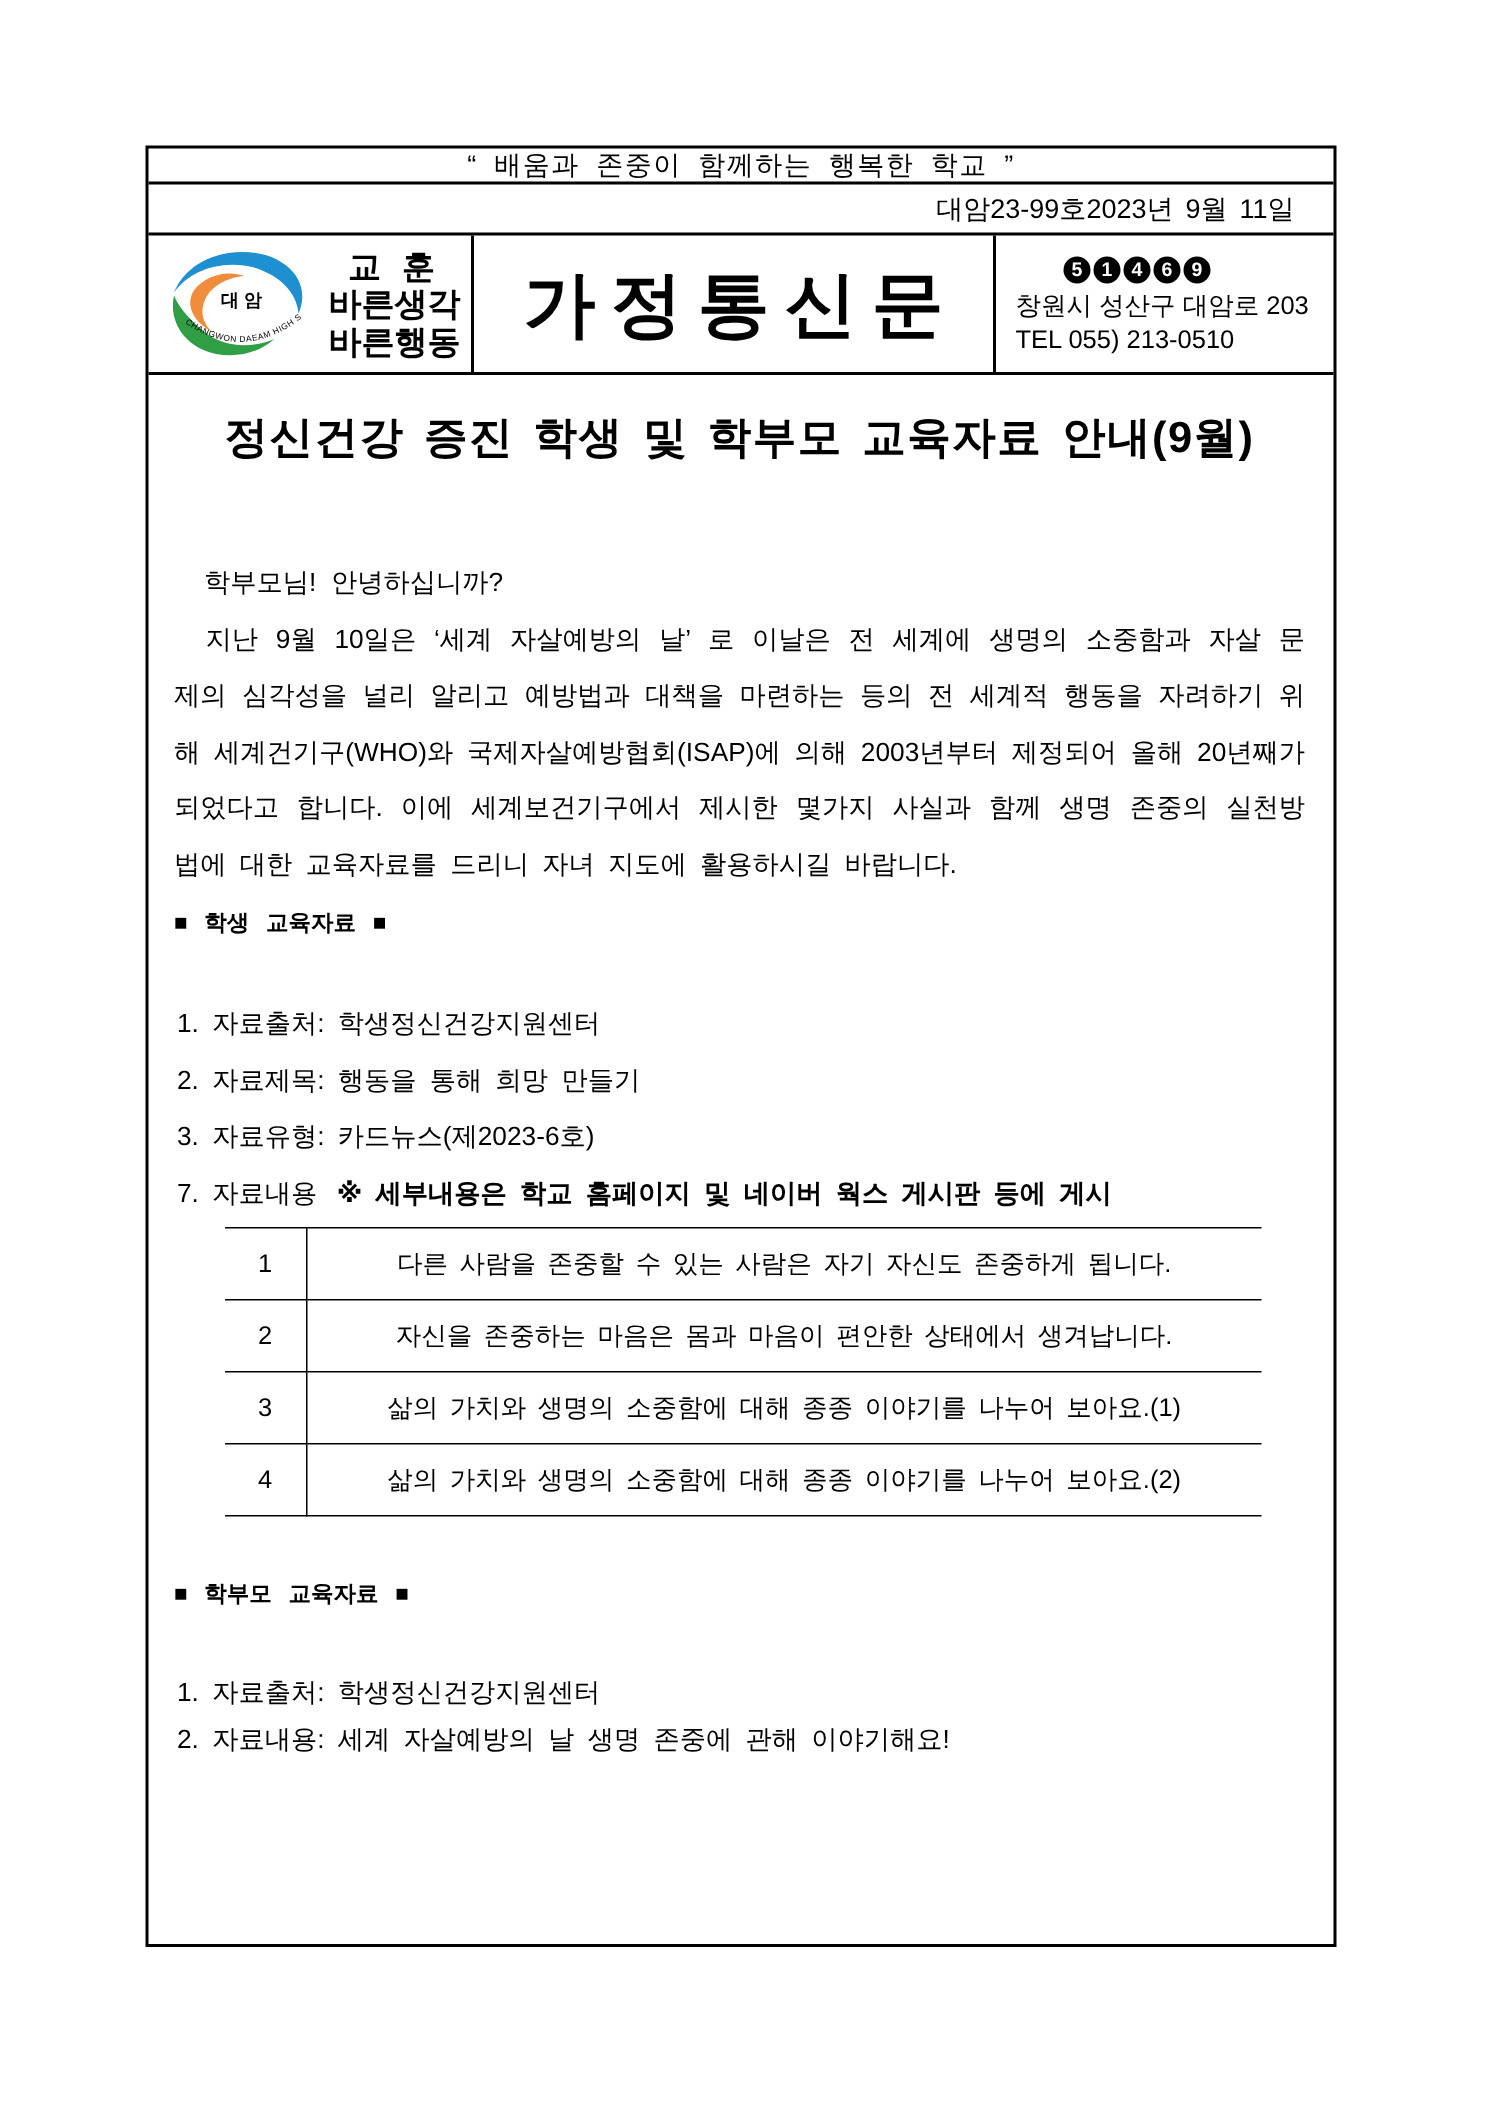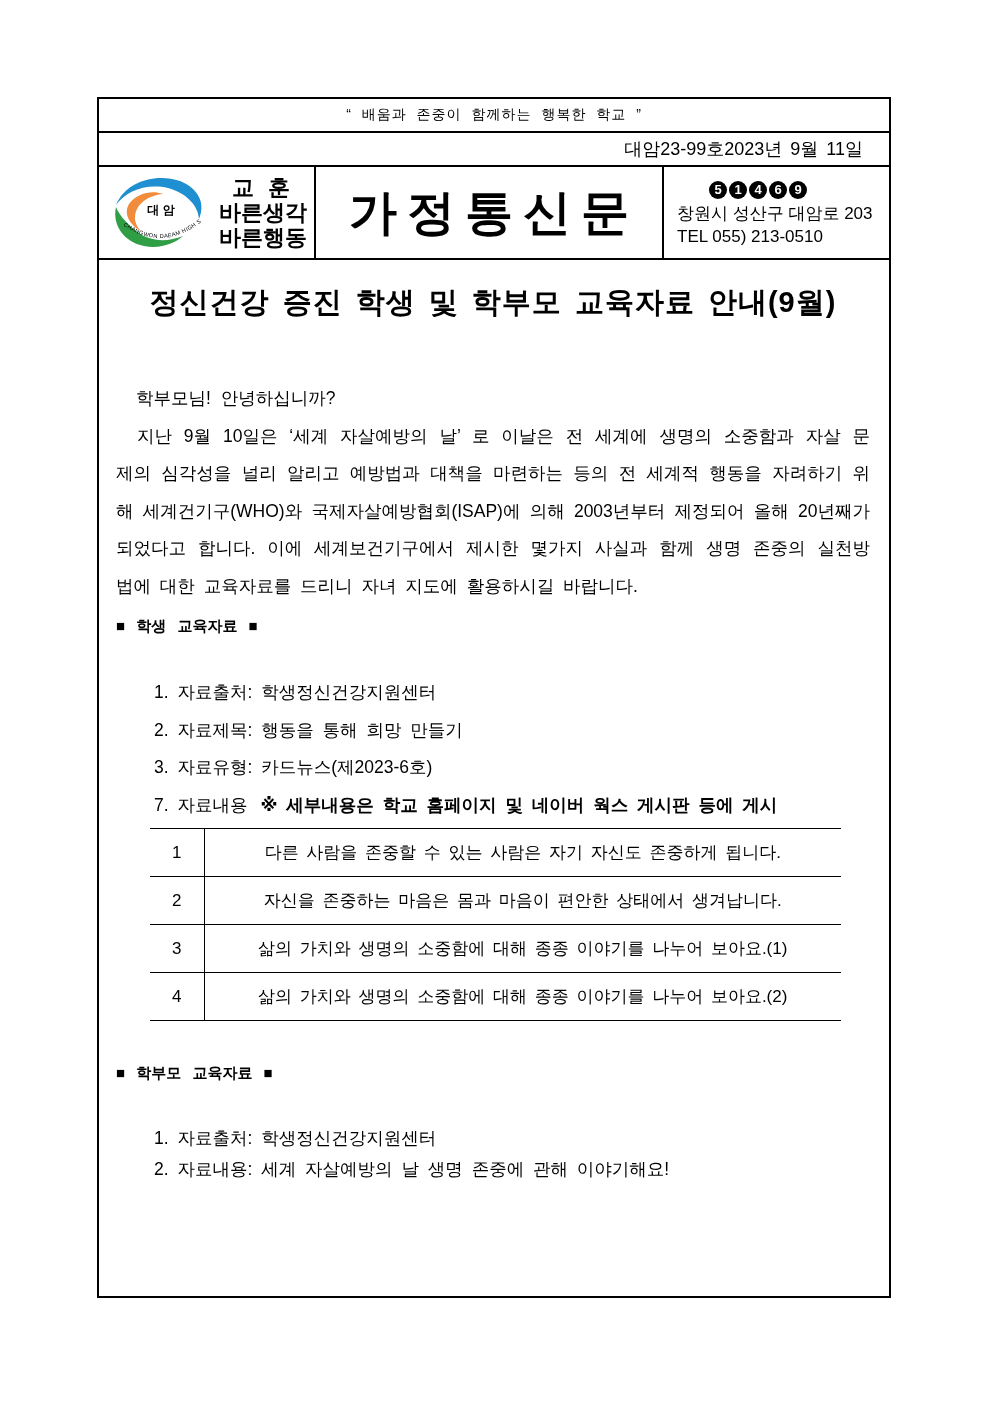--- a/index.html
+++ b/index.html
@@ -17,26 +17,26 @@
     left: 97px;
     top: 97px;
     width: 794px;
     height: 1201px;
     border: 2px solid #000;
     display: flex;
     flex-direction: column;
   }
   
   .banner-row {
-    height: 34px;
+    height: 24px;
     border-bottom: 2px solid #000;
     display: flex;
     align-items: center;
     justify-content: center;
-    font-size: 14px;
+    font-size: 18px;
     word-spacing: 5px;
     letter-spacing: 1px;
   }
   
   .info-row {
     height: 34px;
     border-bottom: 2px solid #000;
     display: flex;
     align-items: center;
     justify-content: flex-end;
@@ -136,21 +136,21 @@
   .para-line.last { text-align-last: left; }
   .section-heading {
     text-align: left;
     font-weight: bold;
     font-size: 15px;
     line-height: 24px;
     word-spacing: 7px;
   }
   .heading-student { margin-top: 9px; }
   .heading-parent { margin-top: 40px; }
-  .res-list { margin-top: 36px; margin-left: 36px; }
+  .res-list { margin-top: 36px; }
   .res-item { line-height: 37.5px; word-spacing: 4px; padding-left: 2px; }
   .res-item .note { font-weight: bold; margin-left: 13px; }
   .edu-table {
     margin: 4px 0 0 34px;
     width: 691px;
     border-collapse: collapse;
   }
   .edu-table td {
     border-top: 1.5px solid #000;
     border-bottom: 1.5px solid #000;

